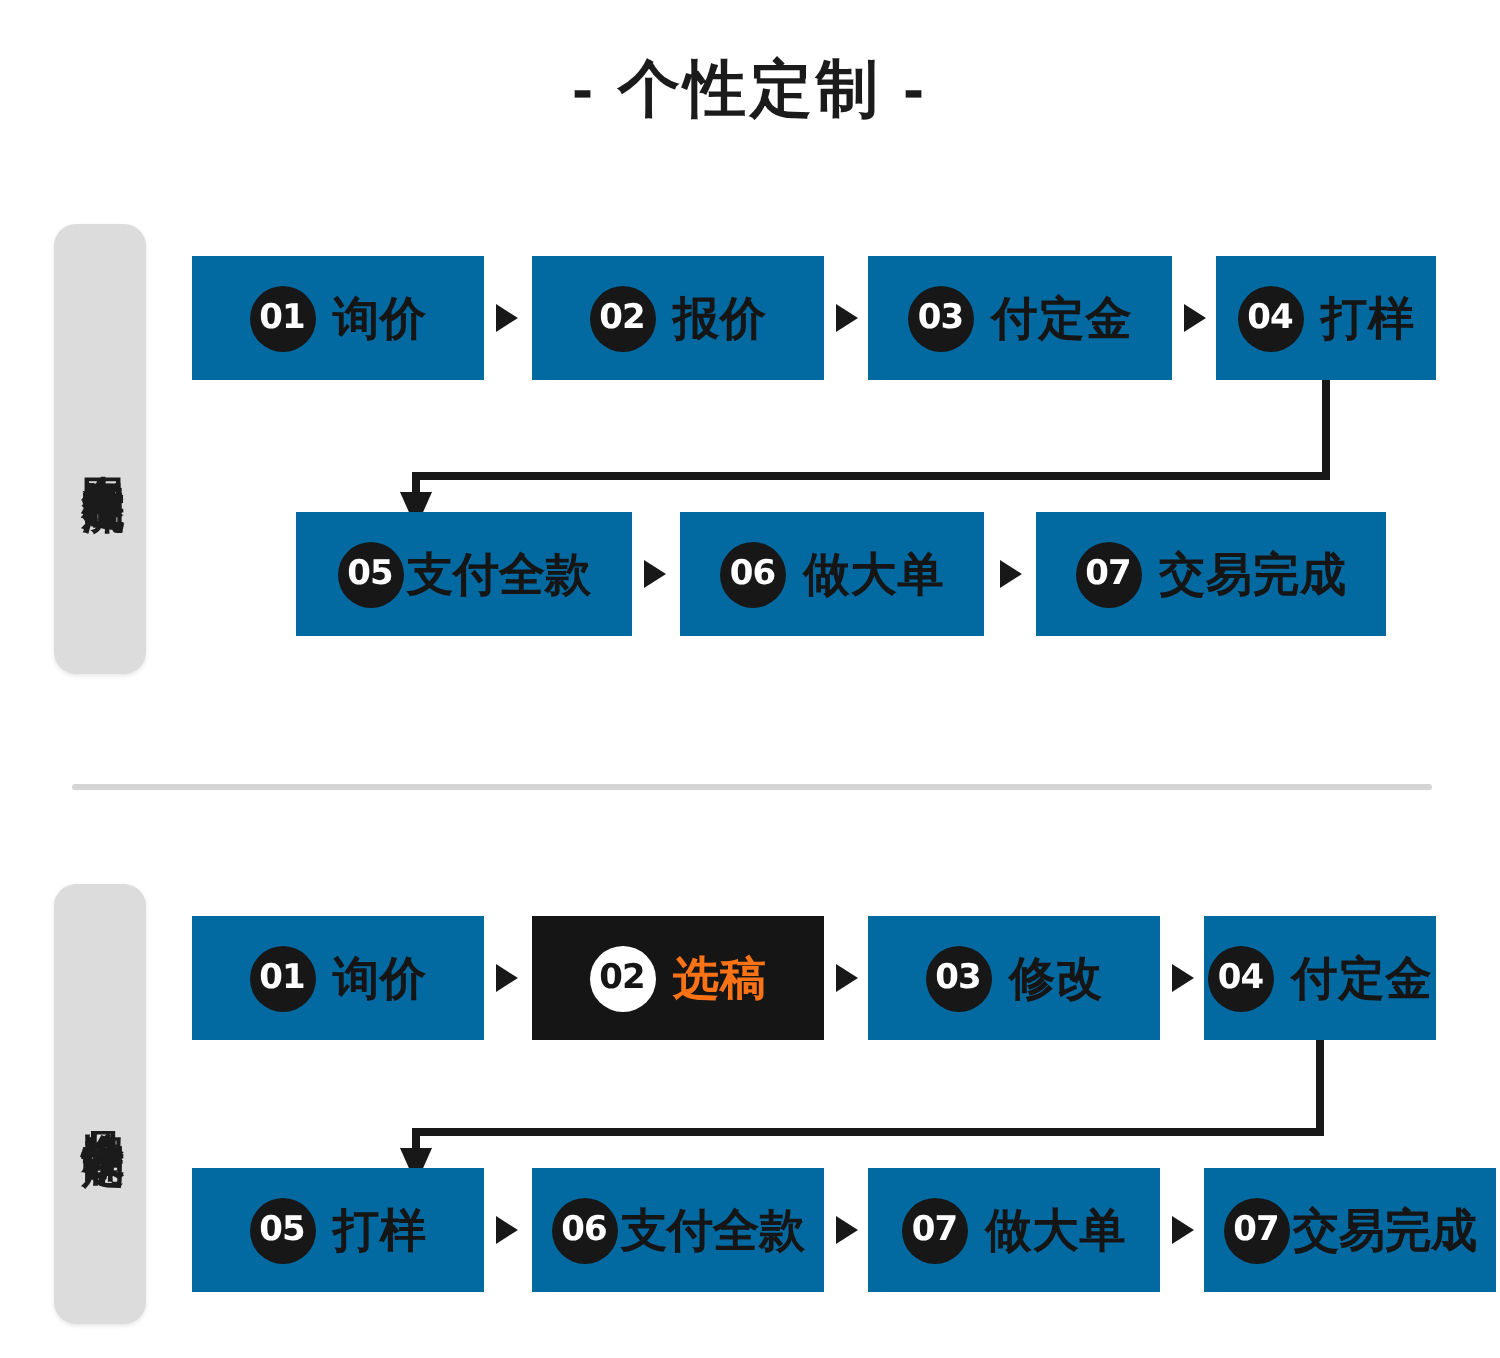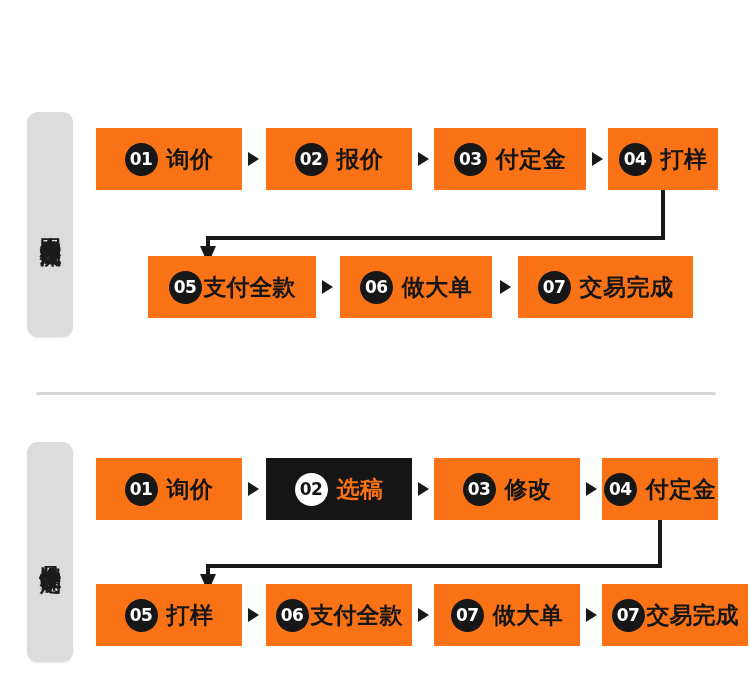--- a/index.html
+++ b/index.html
@@ -65,21 +65,21 @@
     line-height: 1.28;
     letter-spacing: 1px;
     color: #1b1b1b;
     white-space: nowrap;
   }
 
   
   .step {
     position: absolute;
     height: 62px;
-    background: #f97316;
+    background: #0369a1;
     display: flex;
     align-items: center;
     justify-content: center;
     gap: 9px;
     box-sizing: border-box;
     padding: 0 6px;
   }
   .step.inverted {
     background: #151515;
   }
@@ -141,20 +141,21 @@
     height: 3px;
     background: #d5d5d5;
     border-radius: 2px;
   }
 </style>
 </head>
 <body>
 
 <div class="page">
 
+  <div class="title">- 个性定制 -</div>
 
   <div class="section section-1">
 
     <div class="vlabel vlabel-1">
       <span class="vlabel-text">来图来样定制流程</span>
     </div>
 
     <div class="step" style="left:96px; top:18px; width:146px;">
       <span class="badge">01</span>
       <span class="step-label">询价</span>

